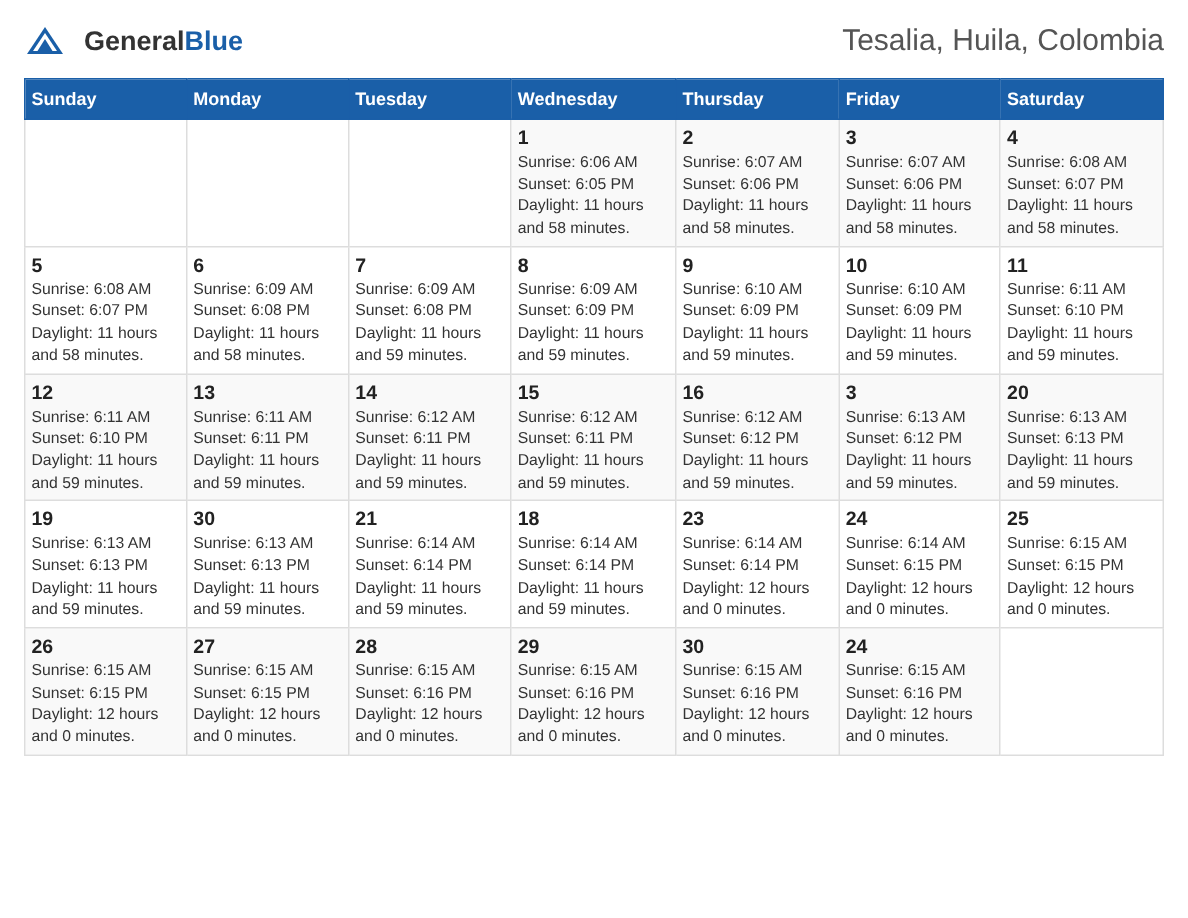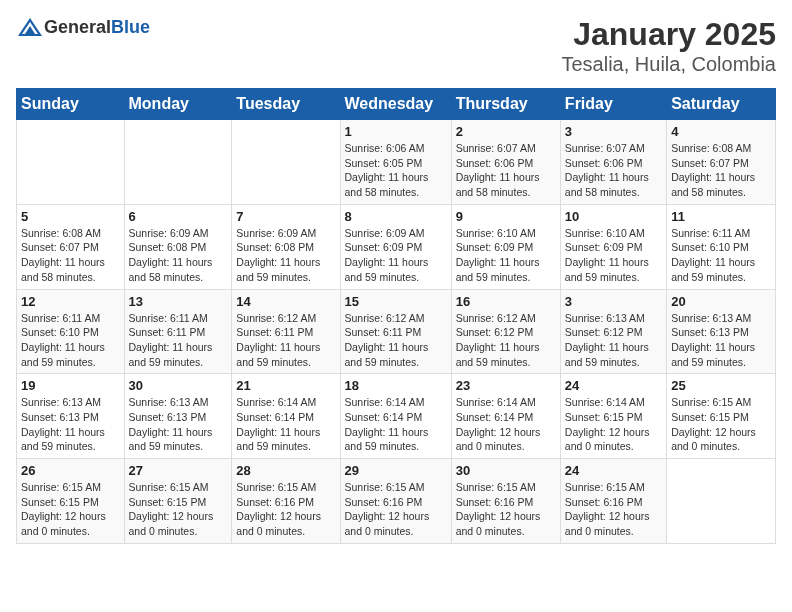--- a/index.html
+++ b/index.html
@@ -12,21 +12,21 @@
     }
     .header {
       display: flex;
       justify-content: space-between;
       align-items: flex-start;
       margin-bottom: 12px;
     }
     .logo {
       display: flex;
       align-items: center;
-      gap: 0;
+      gap: 12px;
       text-align: right;
     }
     .logo-text {
       font-size: 18px;
       font-weight: bold;
       line-height: 1.1;
     }
     .logo-general { color: #333; }
     .logo-blue { color: #1a5fa8; }
     .logo-icon {
@@ -48,21 +48,21 @@
       border-collapse: collapse;
       font-size: 11px;
     }
     thead tr {
       background-color: #1a5fa8;
       color: #fff;
     }
     thead th {
       padding: 6px 4px;
       text-align: left;
-      font-size: 16px;
+      font-size: 12px;
       font-weight: bold;
       border: 1px solid #1a5fa8;
     }
     tbody tr {
       border-bottom: 1px solid #ccc;
     }
     tbody td {
       vertical-align: top;
       padding: 4px;
       border: 1px solid #ddd;
@@ -99,21 +99,20 @@
       <polygon points="14,10 19,18 9,18" fill="#1a5fa8"></polygon>
     </svg>
     <div>
       <div style="display:flex; gap:0;">
         <span class="logo-text logo-general">General</span>
           <span class="logo-text logo-blue">Blue</span>
       </div>
     </div>
   </div>
   <div class="title-block">
-    <div class="month-title">January 2025</div>
     <div class="subtitle">Tesalia, Huila, Colombia</div>
   </div>
 </div>
 
 <table>
   <thead>
     <tr>
     <th>Sunday</th>
         <th>Monday</th>
         <th>Tuesday</th>

